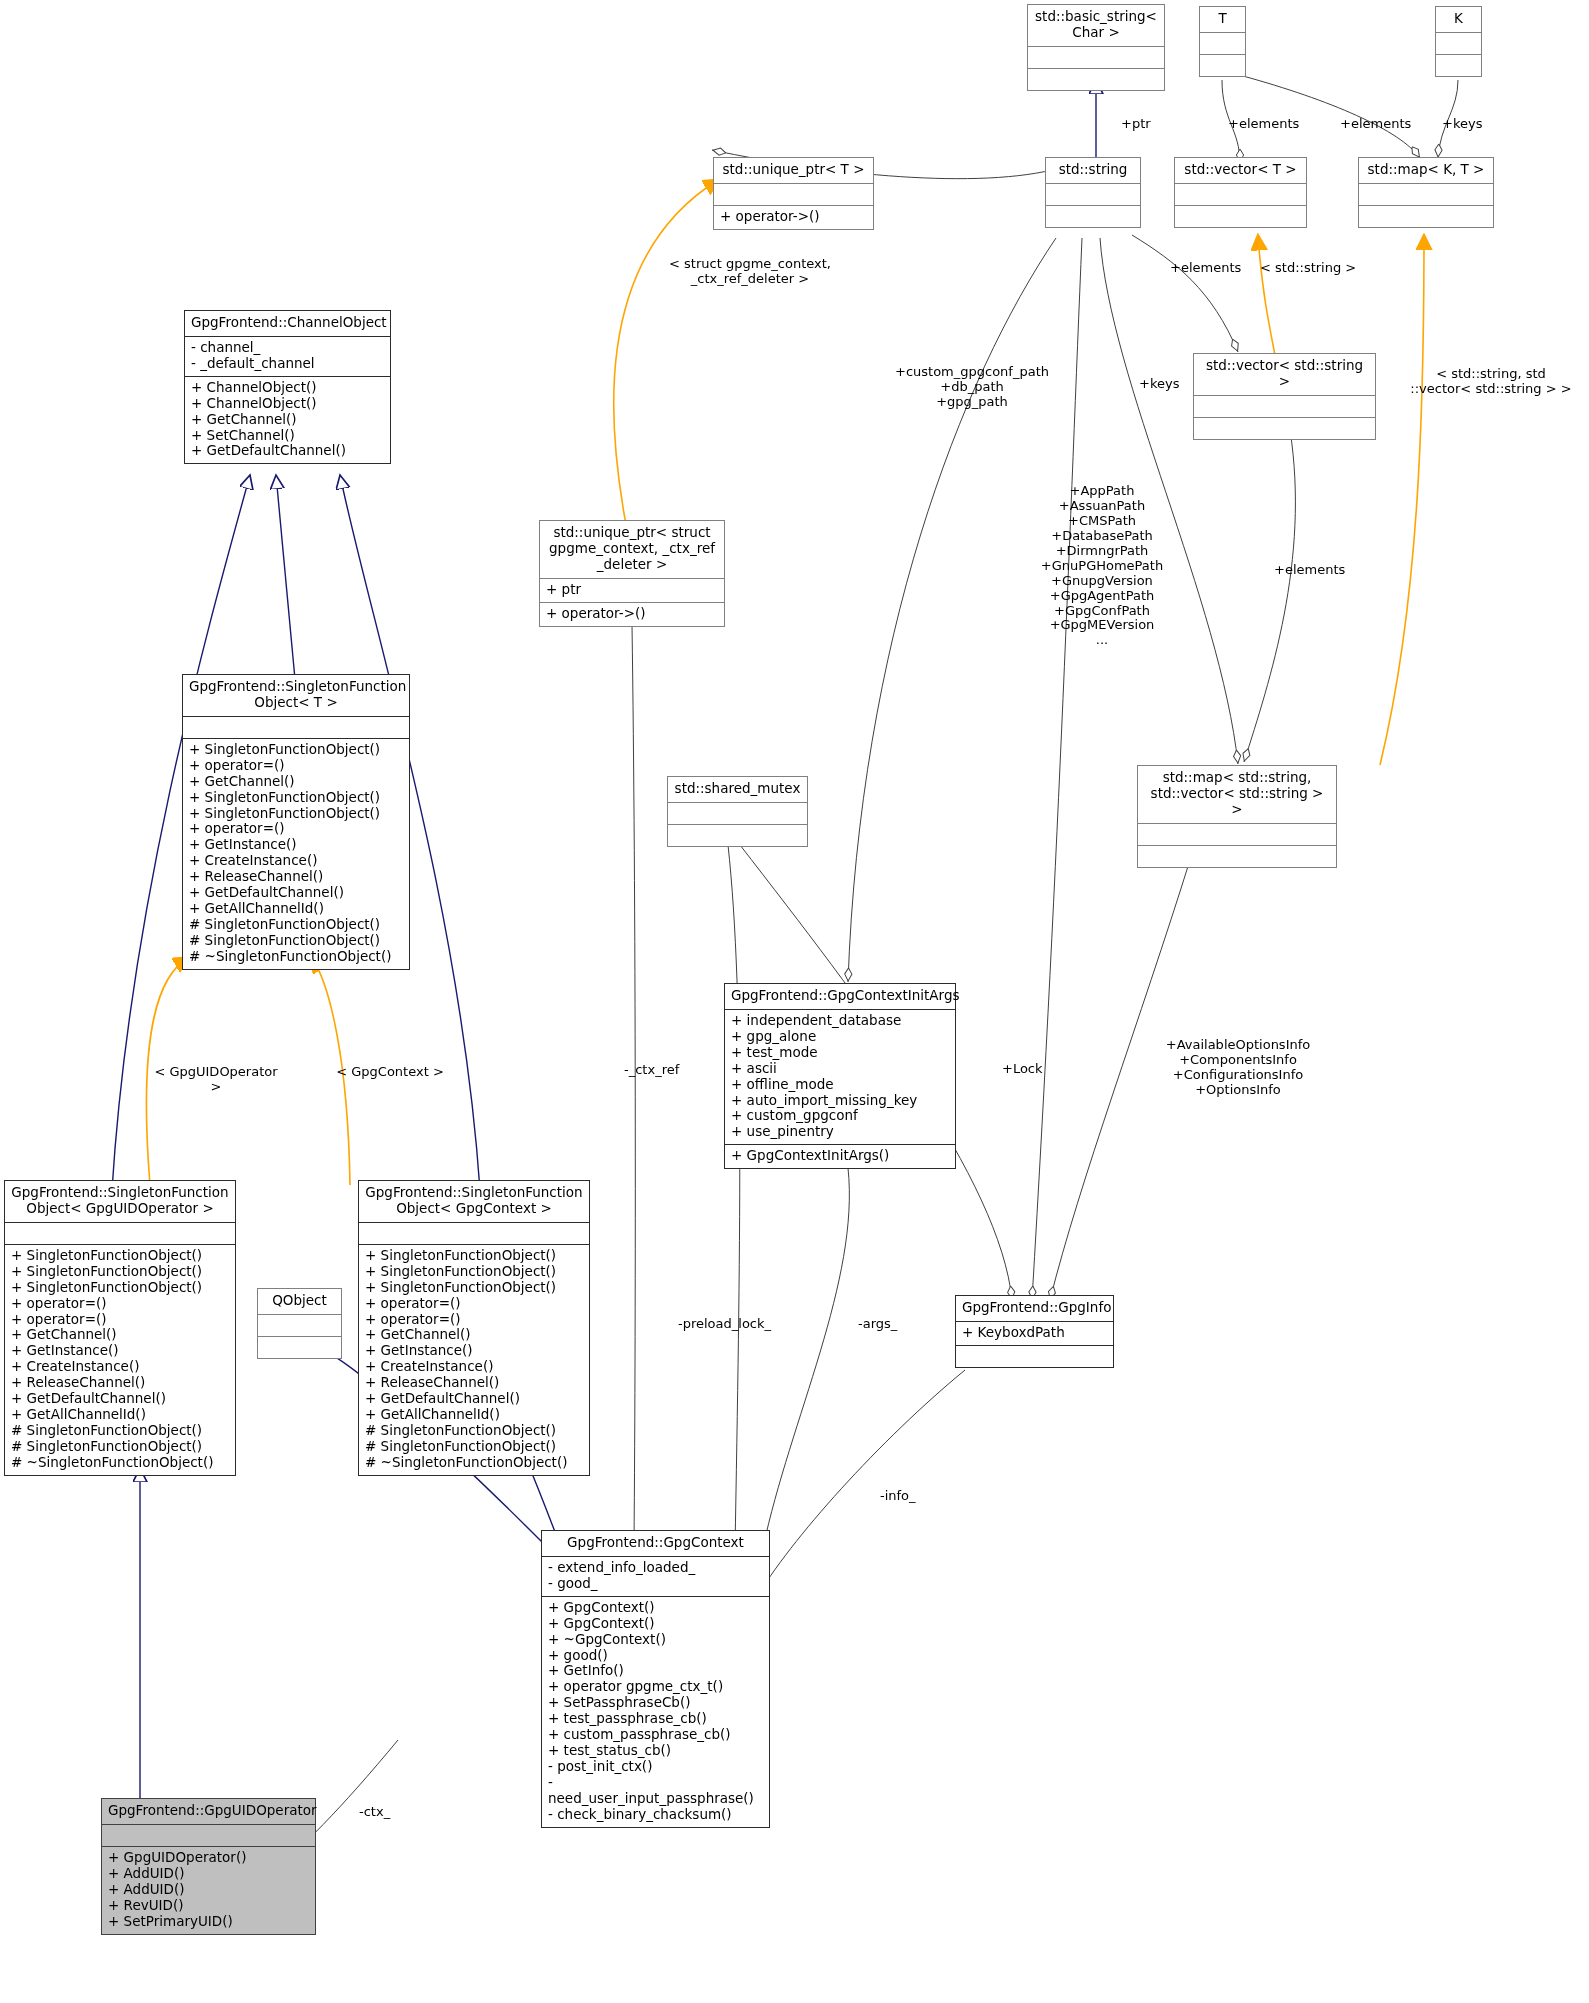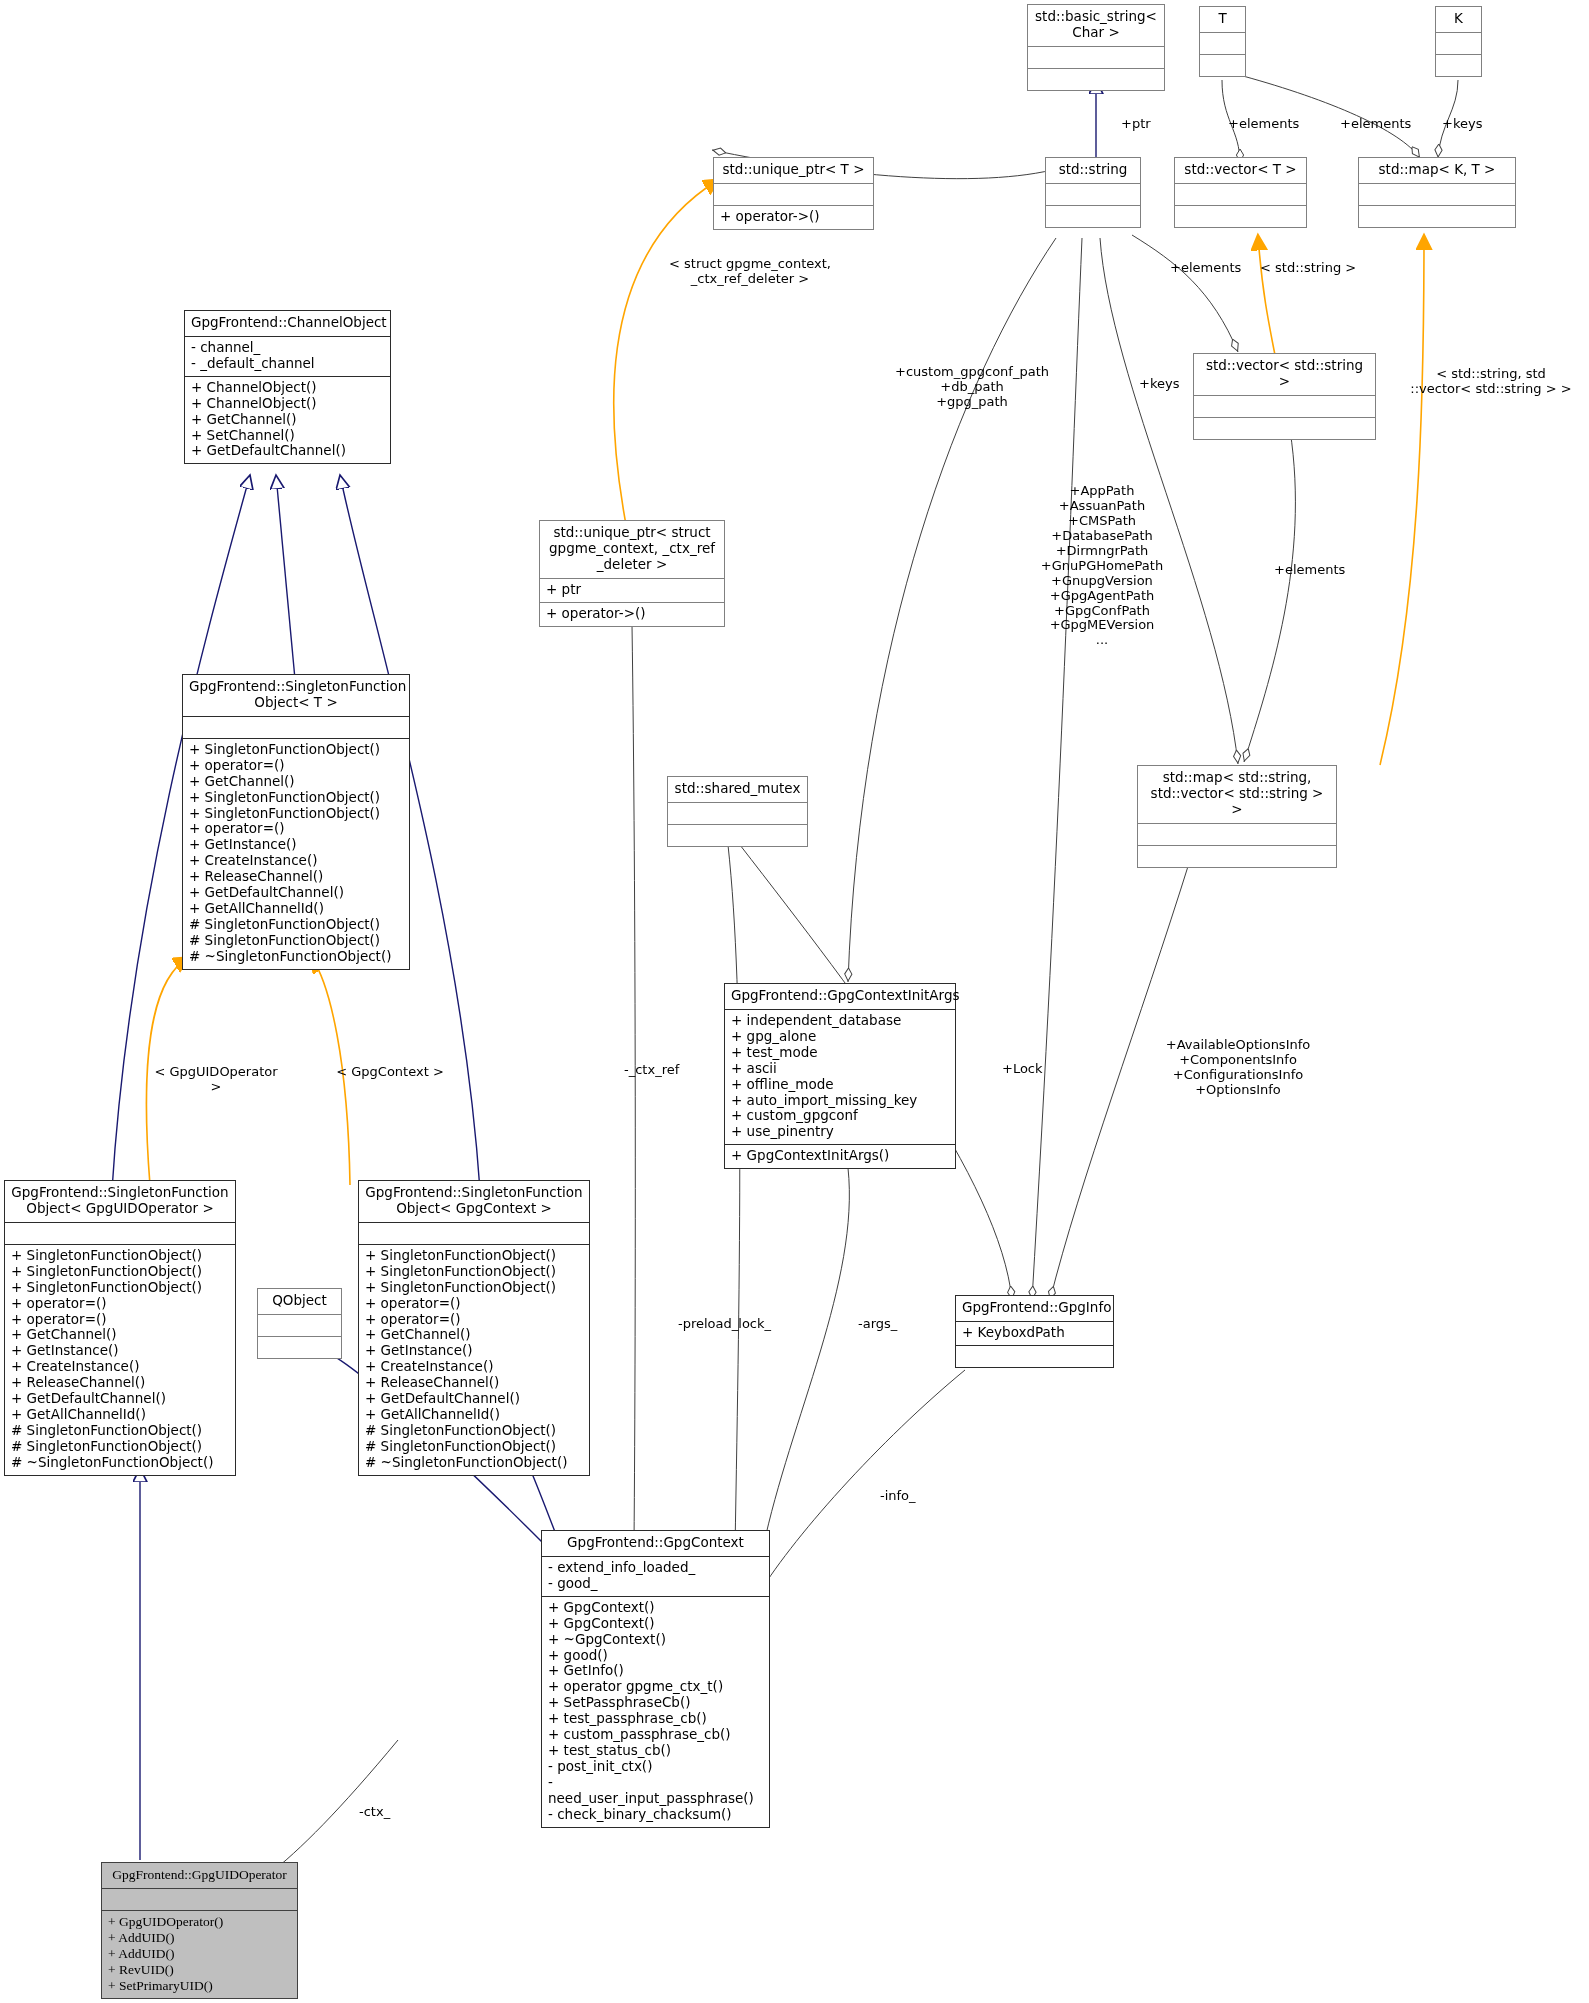--- a/index.html
+++ b/index.html
@@ -184,21 +184,21 @@
   </div>
 
   <div class="node" style="left:1174px; top:157px; width:133px;">
     <div class="title">std::vector&lt; T &gt;</div>
     <div class="sep"></div>
     <div class="compartment empty"></div>
     <div class="sep"></div>
     <div class="compartment empty"></div>
   </div>
 
-  <div class="node" style="left:1358px; top:157px; width:158px;">
+  <div class="node" style="left:1358px; top:157px; width:136px;">
     <div class="title">std::map&lt; K, T &gt;</div>
     <div class="sep"></div>
     <div class="compartment empty"></div>
     <div class="sep"></div>
     <div class="compartment empty"></div>
   </div>
 
   <div class="node" style="left:1137px; top:765px; width:200px;">
     <div class="title">std::map&lt; std::string,
 std::vector&lt; std::string &gt; &gt;</div>
@@ -358,21 +358,21 @@
 + operator gpgme_ctx_t()
 + SetPassphraseCb()
 + test_passphrase_cb()
 + custom_passphrase_cb()
 + test_status_cb()
 - post_init_ctx()
 - need_user_input_passphrase()
 - check_binary_chacksum()</div>
   </div>
 
-  <div class="node highlight" style="left:101px; top:1862px; width:197px;font-family:Liberation Serif, serif;">
+  <div class="node highlight" style="left:101px; top:1798px; width:215px;">
     <div class="title">GpgFrontend::GpgUIDOperator</div>
     <div class="sep"></div>
     <div class="compartment empty"></div>
     <div class="sep"></div>
     <div class="compartment">+ GpgUIDOperator()
 + AddUID()
 + AddUID()
 + RevUID()
 + SetPrimaryUID()</div>
   </div>

